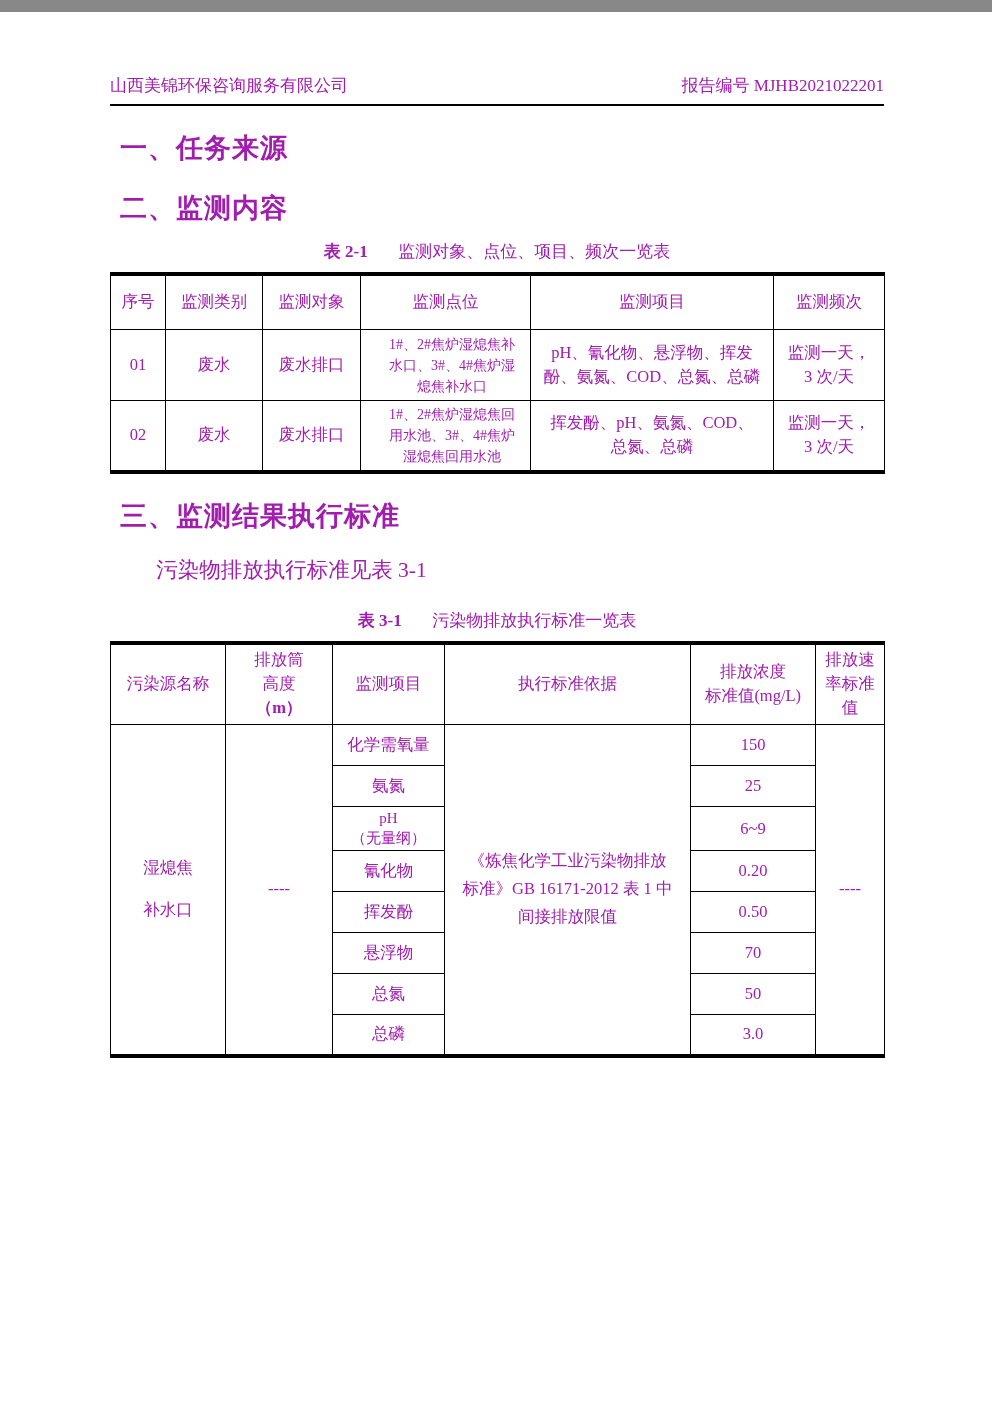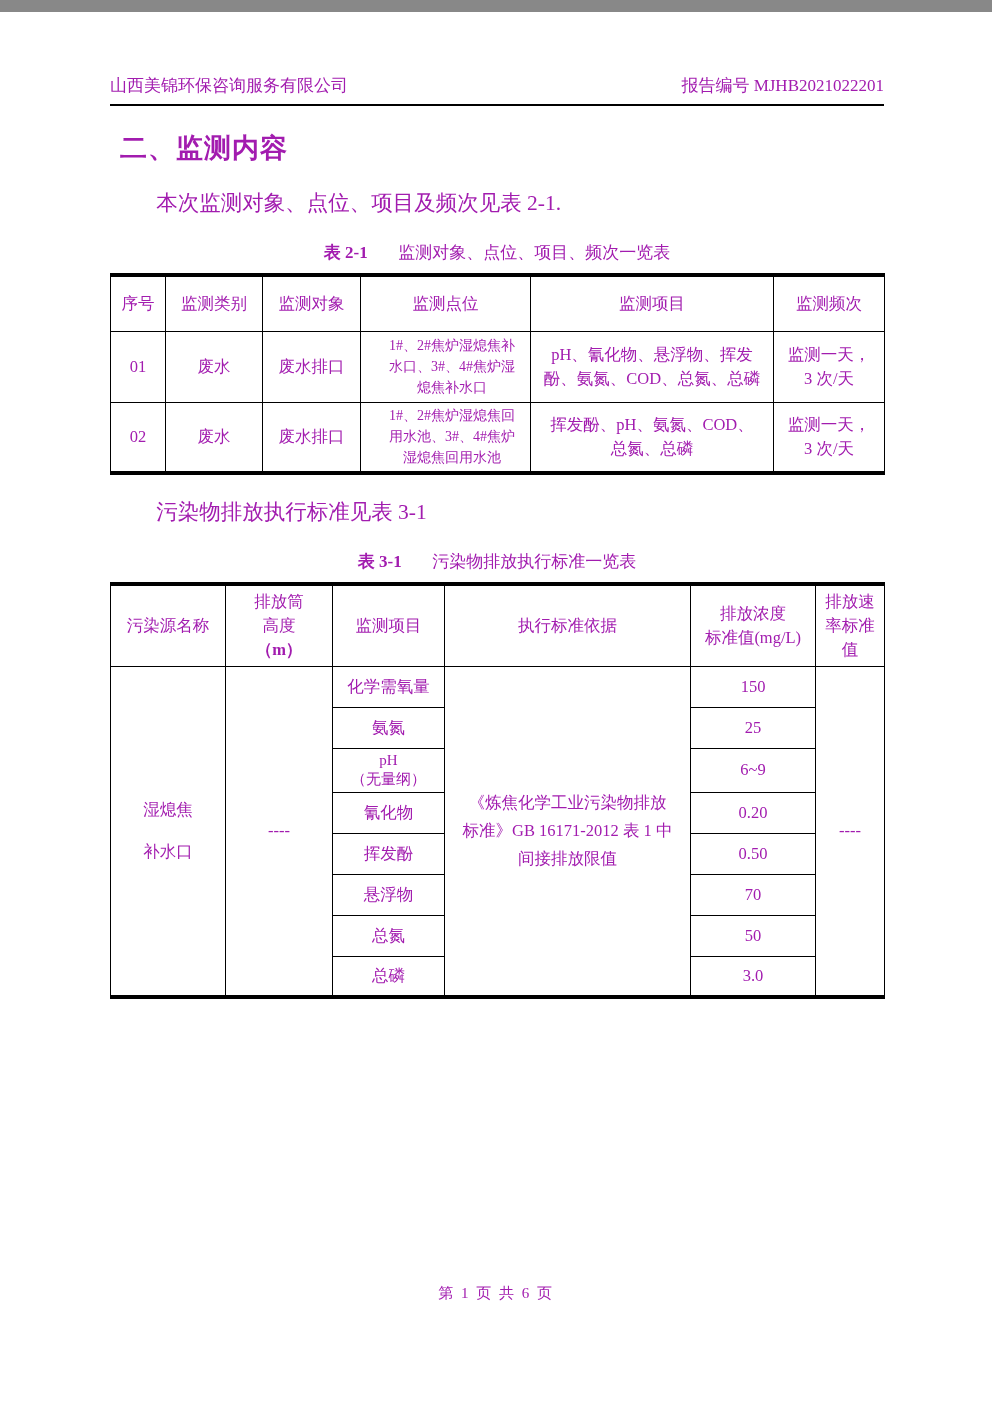--- a/index.html
+++ b/index.html
@@ -77,23 +77,23 @@
 
 <div class="page">
   <div class="content">
 
     <div class="hdr">
       <span>山西美锦环保咨询服务有限公司</span>
       <span>报告编号 MJHB2021022201</span>
     </div>
     <hr class="hdr-rule">
 
+    <h1 class="sec">一、任务来源</h1>
 
     <h1 class="sec">二、监测内容</h1>
-    <p class="body tight">本次监测对象、点位、项目及频次见表 2-1.</p>
 
     <div class="caption">
       <span class="lbl">表 2-1</span><span>监测对象、点位、项目、频次一览表</span>
     </div>
 
     <table class="t21">
       <colgroup>
         <col style="width:55px">
           <col style="width:97px">
           <col style="width:98px">
@@ -130,20 +130,21 @@
 用水池、3#、4#焦炉
 湿熄焦回用水池</td>
         <td>挥发酚、pH、氨氮、COD、
 总氮、总磷</td>
         <td>监测一天，
 3 次/天</td>
       </tr>
     </tbody>
       </table>
 
+    <h1 class="sec">三、监测结果执行标准</h1>
     <p class="body tight">污染物排放执行标准见表 3-1</p>
 
     <div class="caption">
       <span class="lbl">表 3-1</span><span>污染物排放执行标准一览表</span>
     </div>
 
     <table class="t31">
       <colgroup>
         <col style="width:115px">
           <col style="width:107px">
@@ -203,14 +204,13 @@
       </tr>
       <tr class="body">
         <td>总磷</td>
         <td>3.0</td>
       </tr>
     </tbody>
       </table>
 
   </div>
 
-  <div class="footer">第 1 页 共 6 页</div>
 </div>
 
 </body></html>

